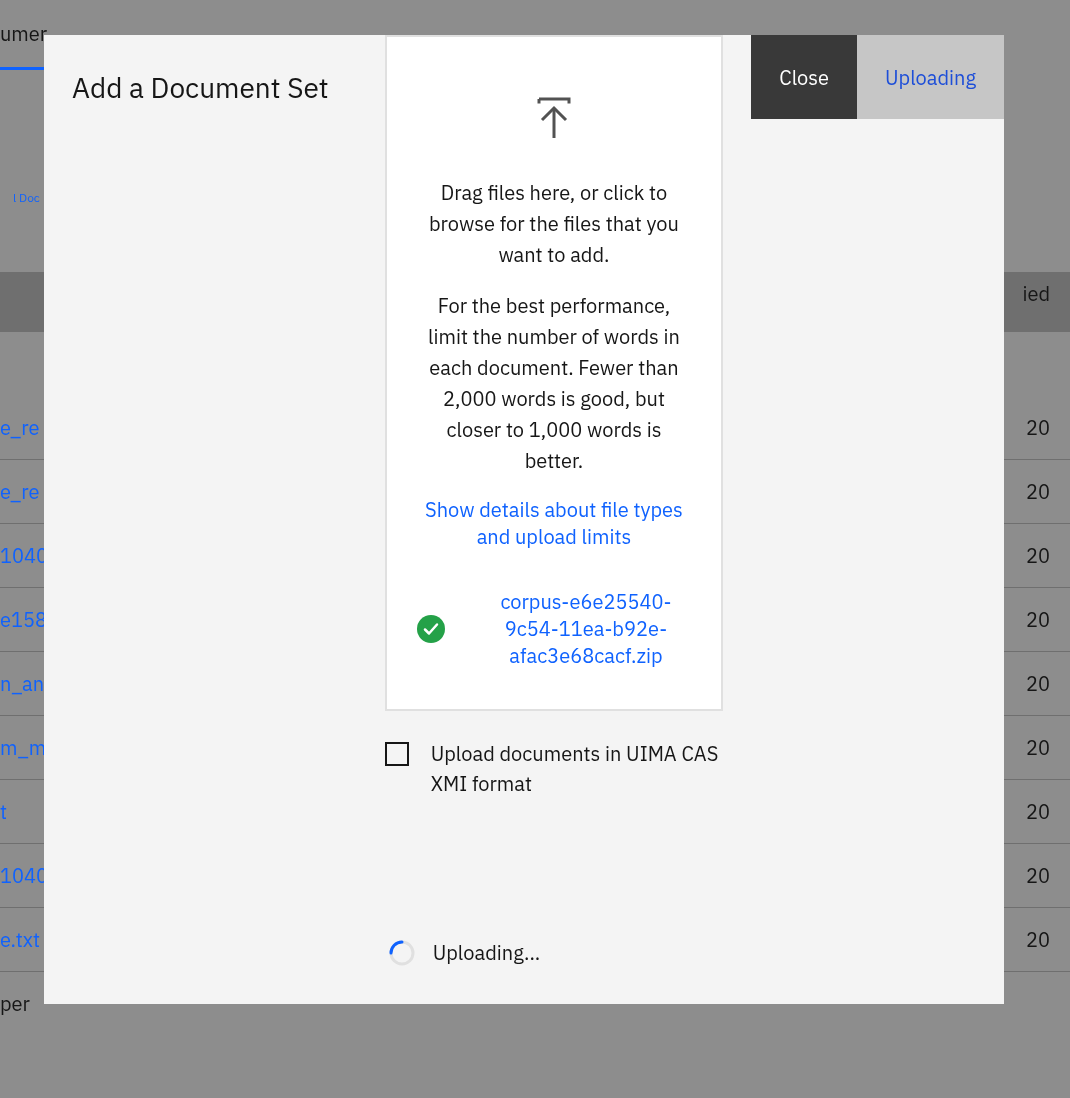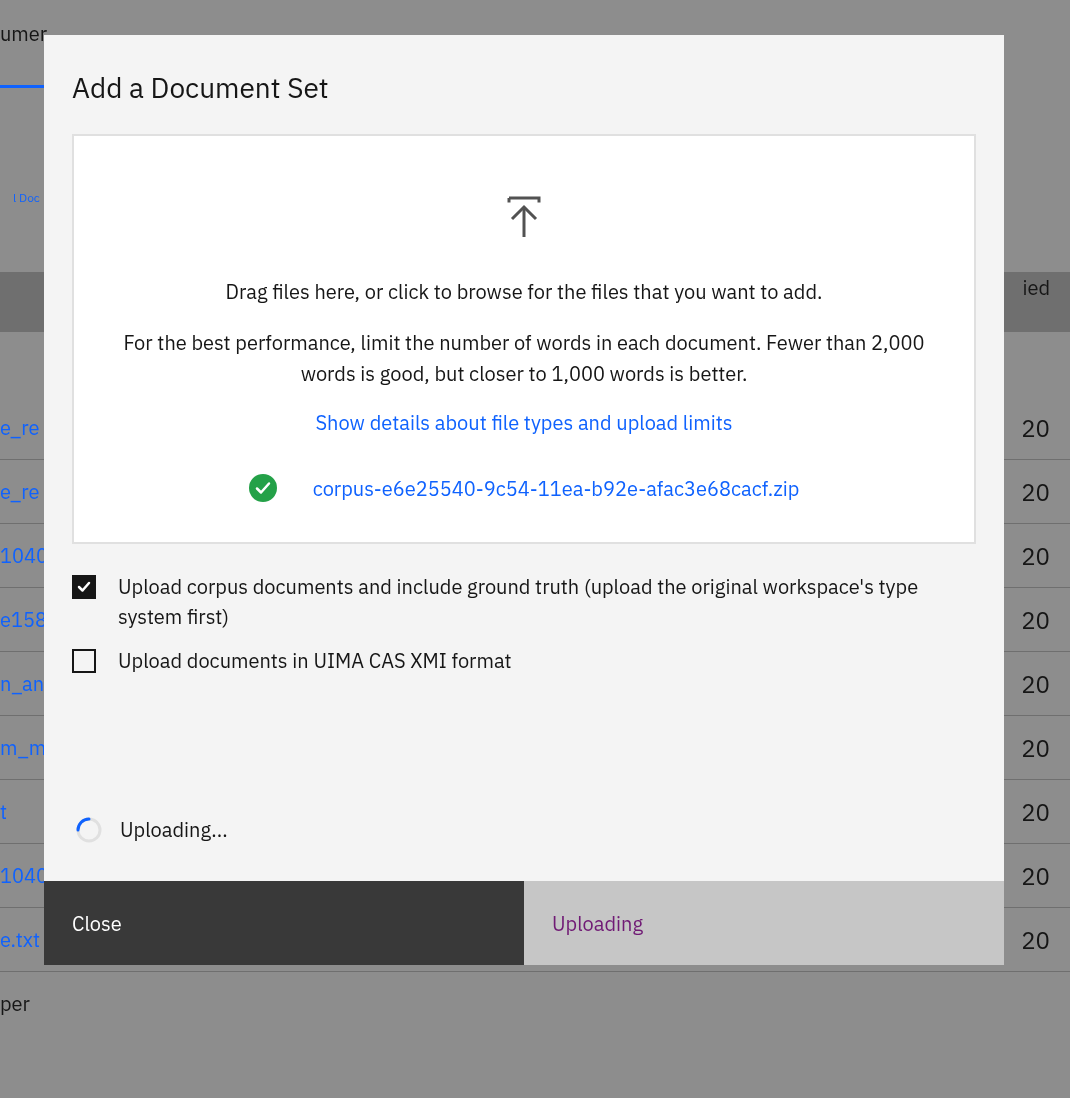--- a/index.html
+++ b/index.html
@@ -21,21 +21,21 @@
     .background-layer {
       position: absolute;
       inset: 0;
       background: #8d8d8d;
     }
     .bg-tab {
       position: absolute;
       top: 0;
       left: 0;
       width: 60px;
-      height: 88px;
+      height: 70px;
       padding: 20px 0px 16px 0;
       font-size: 20px;
       color: #161616;
       border-bottom: 3px solid #0f62fe;
     }
     .bg-link {
       position: absolute;
       left: 0;
       color: #0f62fe;
       font-size: 12px;
@@ -48,59 +48,58 @@
       right: 0;
       height: 60px;
       background: #6f6f6f;
       color: #161616;
       font-size: 20px;
       padding: 18px 0;
     }
     .bg-header-right {
       position: absolute;
       right: 20px;
-      top: 2px;
+      top: 8px;
       text-align: right;
     }
     .bg-row {
       position: absolute;
       left: 0;
       right: 0;
       height: 64px;
       border-bottom: 1px solid #6f6f6f;
       display: flex;
       align-items: center;
     }
     .bg-row-link {
       color: #0f62fe;
       font-size: 20px;
     }
     .bg-row-date {
       position: absolute;
       right: 20px;
       color: #161616;
-      font-size: 24px;
+      font-size: 20px;
       margin-left: 12px;
     }
     .bg-footer {
       position: absolute;
       left: 0;
       font-size: 20px;
       color: #161616;
     }
     
     
     .modal {
       position: absolute;
       top: 35px;
       left: 44px;
       width: 960px;
       background: #f4f4f4;
       display: flex;
-      flex-direction: column;
     }
     .modal-header {
       padding: 34px 28px 28px 28px;
     }
     .modal-title {
       font-size: 28px;
       font-weight: 400;
       color: #161616;
     }
     .modal-body {
@@ -212,21 +211,21 @@
       border: none;
       cursor: pointer;
       font-family: inherit;
     }
     .btn-close {
       background: #393939;
       color: #ffffff;
     }
     .btn-upload {
       background: #c6c6c6;
-      color: #701a75;
+      color: #1d4ed8;
       cursor: not-allowed;
     }
   </style>
 </head>
 <body>
 
 <div class="background-layer">
   <div class="bg-tab">umer</div>
   <div class="bg-link" style="top: 172px;">l Doc</div>
   <div class="bg-header">
@@ -297,28 +296,20 @@
             <circle cx="14" cy="14" r="14" fill="#24a148"></circle>
             <path d="M8 14.5l4 4 8-9" stroke="#ffffff" stroke-width="2.5" fill="none" stroke-linecap="round" stroke-linejoin="round"></path>
           </svg>
         </span>
         <span class="file-name">corpus-e6e25540-9c54-11ea-b92e-afac3e68cacf.zip</span>
       </div>
     </div>
 
     <div class="checkbox-group">
       <div class="checkbox-row">
-        <div class="checkbox checked">
-          <svg width="14" height="14" viewBox="0 0 14 14">
-            <path d="M2 7l3.5 3.5L12 3" stroke="#ffffff" stroke-width="2.5" fill="none" stroke-linecap="round" stroke-linejoin="round"></path>
-          </svg>
-        </div>
-        <label class="checkbox-label">Upload corpus documents and include ground truth (upload the original workspace's type system first)</label>
-      </div>
-      <div class="checkbox-row">
         <div class="checkbox"></div>
         <label class="checkbox-label">Upload documents in UIMA CAS XMI format</label>
       </div>
     </div>
 
     <div class="uploading-status">
       <span class="spinner">
         <svg width="26" height="26" viewBox="0 0 26 26">
           <circle cx="13" cy="13" r="11" stroke="#e0e0e0" stroke-width="3" fill="none"></circle>
           <path d="M13 2 A 11 11 0 0 0 2 13" stroke="#0f62fe" stroke-width="3" fill="none" stroke-linecap="round"></path>

